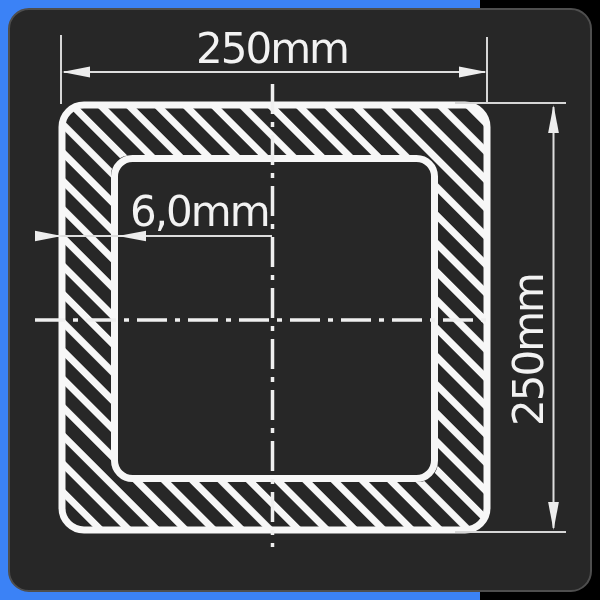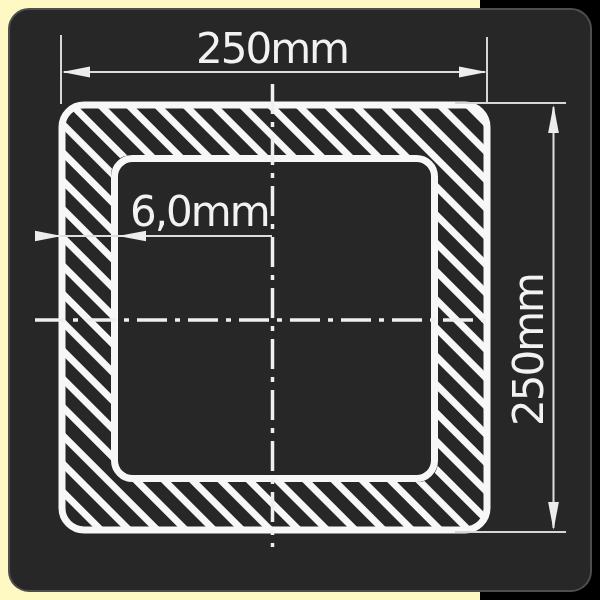--- a/index.html
+++ b/index.html
@@ -8,21 +8,21 @@
     width: 600px;
     height: 600px;
     background: #000000;
     overflow: hidden;
     font-family: "DejaVu Sans", sans-serif;
   }
   .stage {
     position: relative;
     width: 480px;
     height: 600px;
-    background: #fef9c3;
+    background: #3b82f6;
   }
   svg { display: block; }
 
   .panel {
     fill: #272727;
     stroke: #4e4e4e;
     stroke-width: 2;
   }
   .tube-stroke {
     fill: none;

